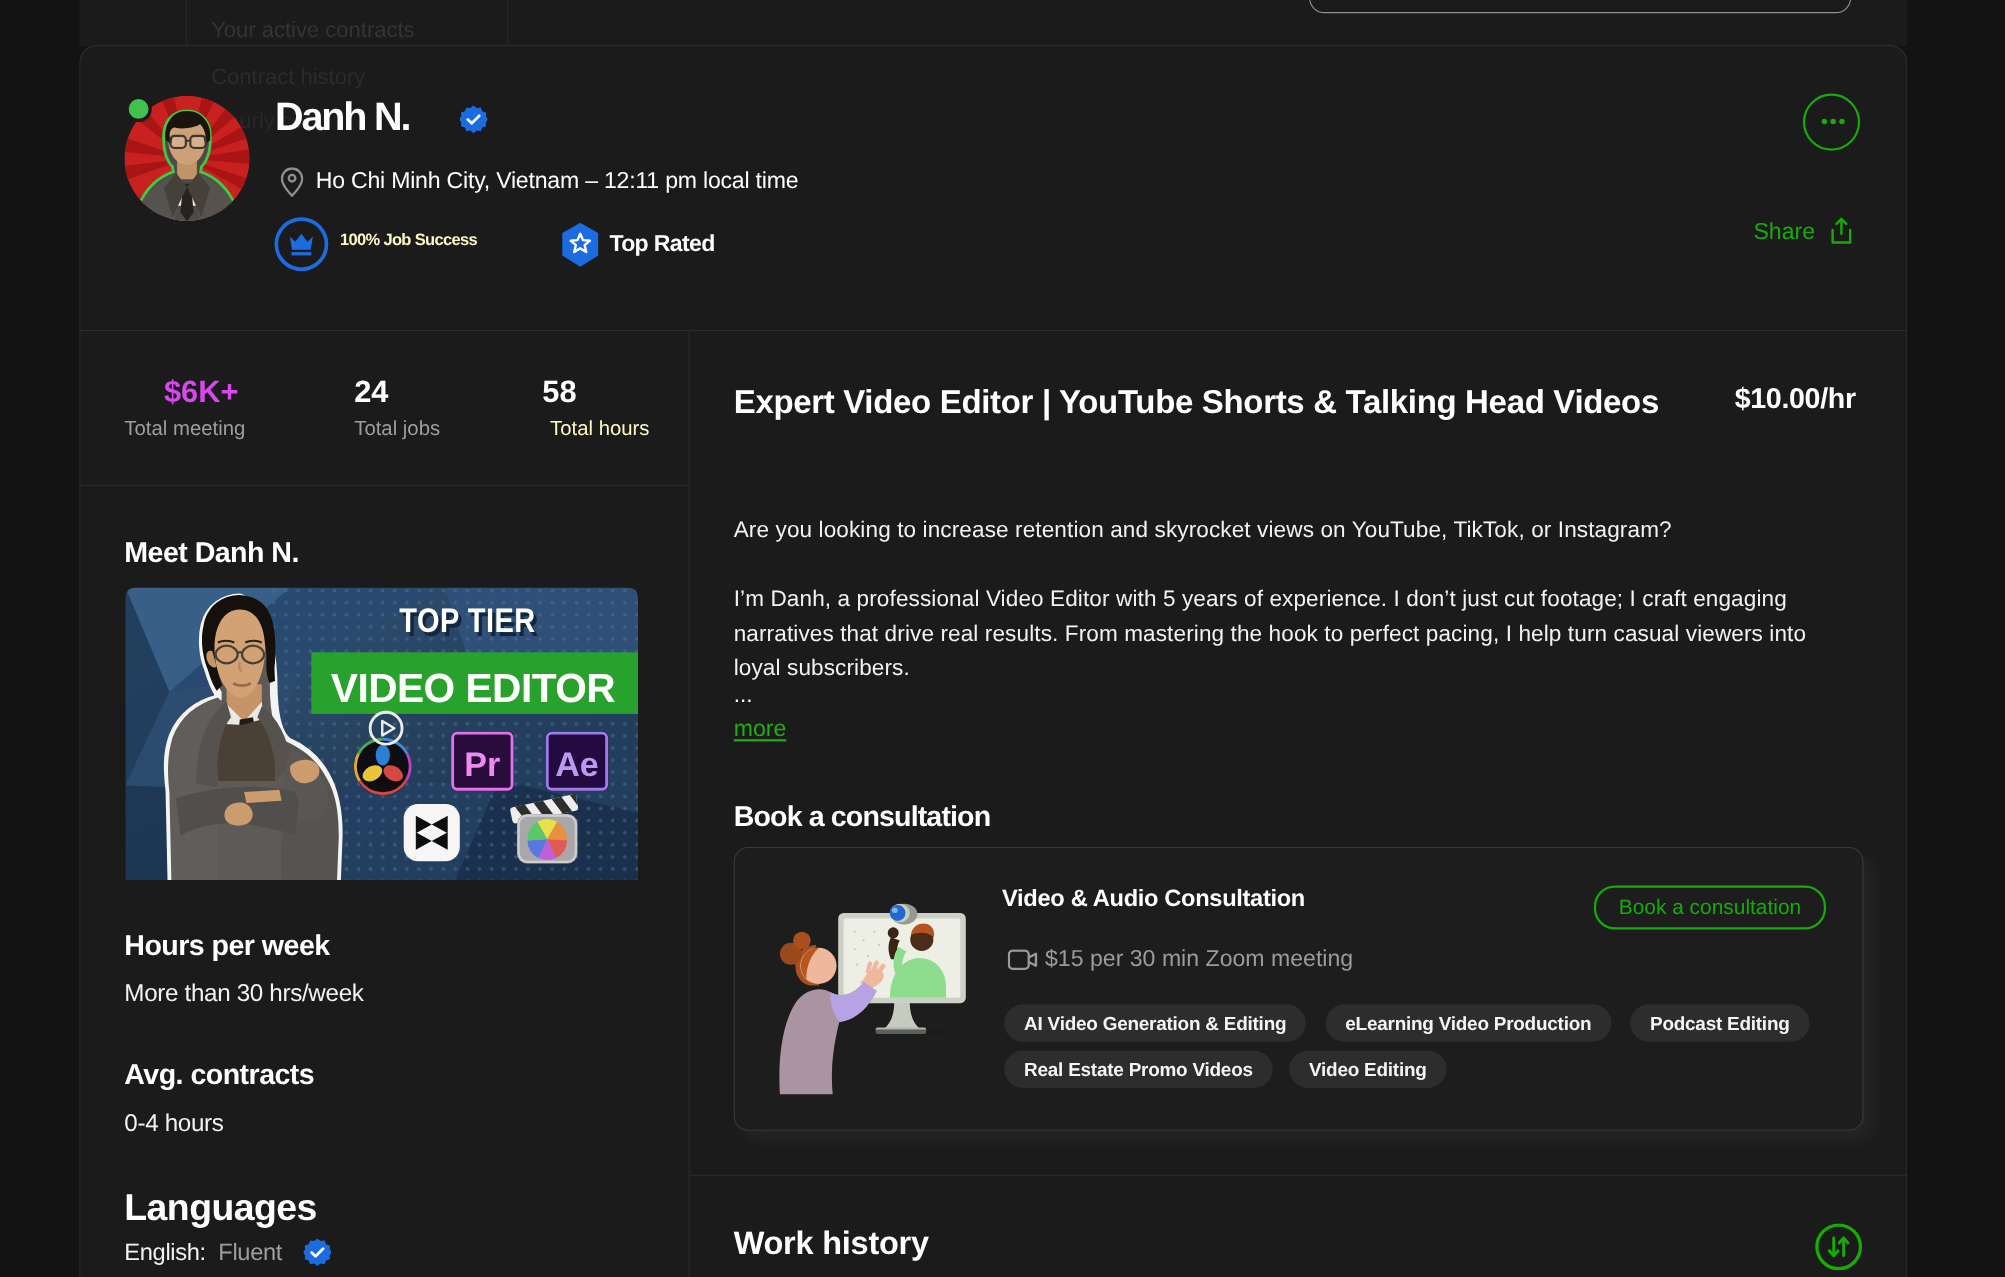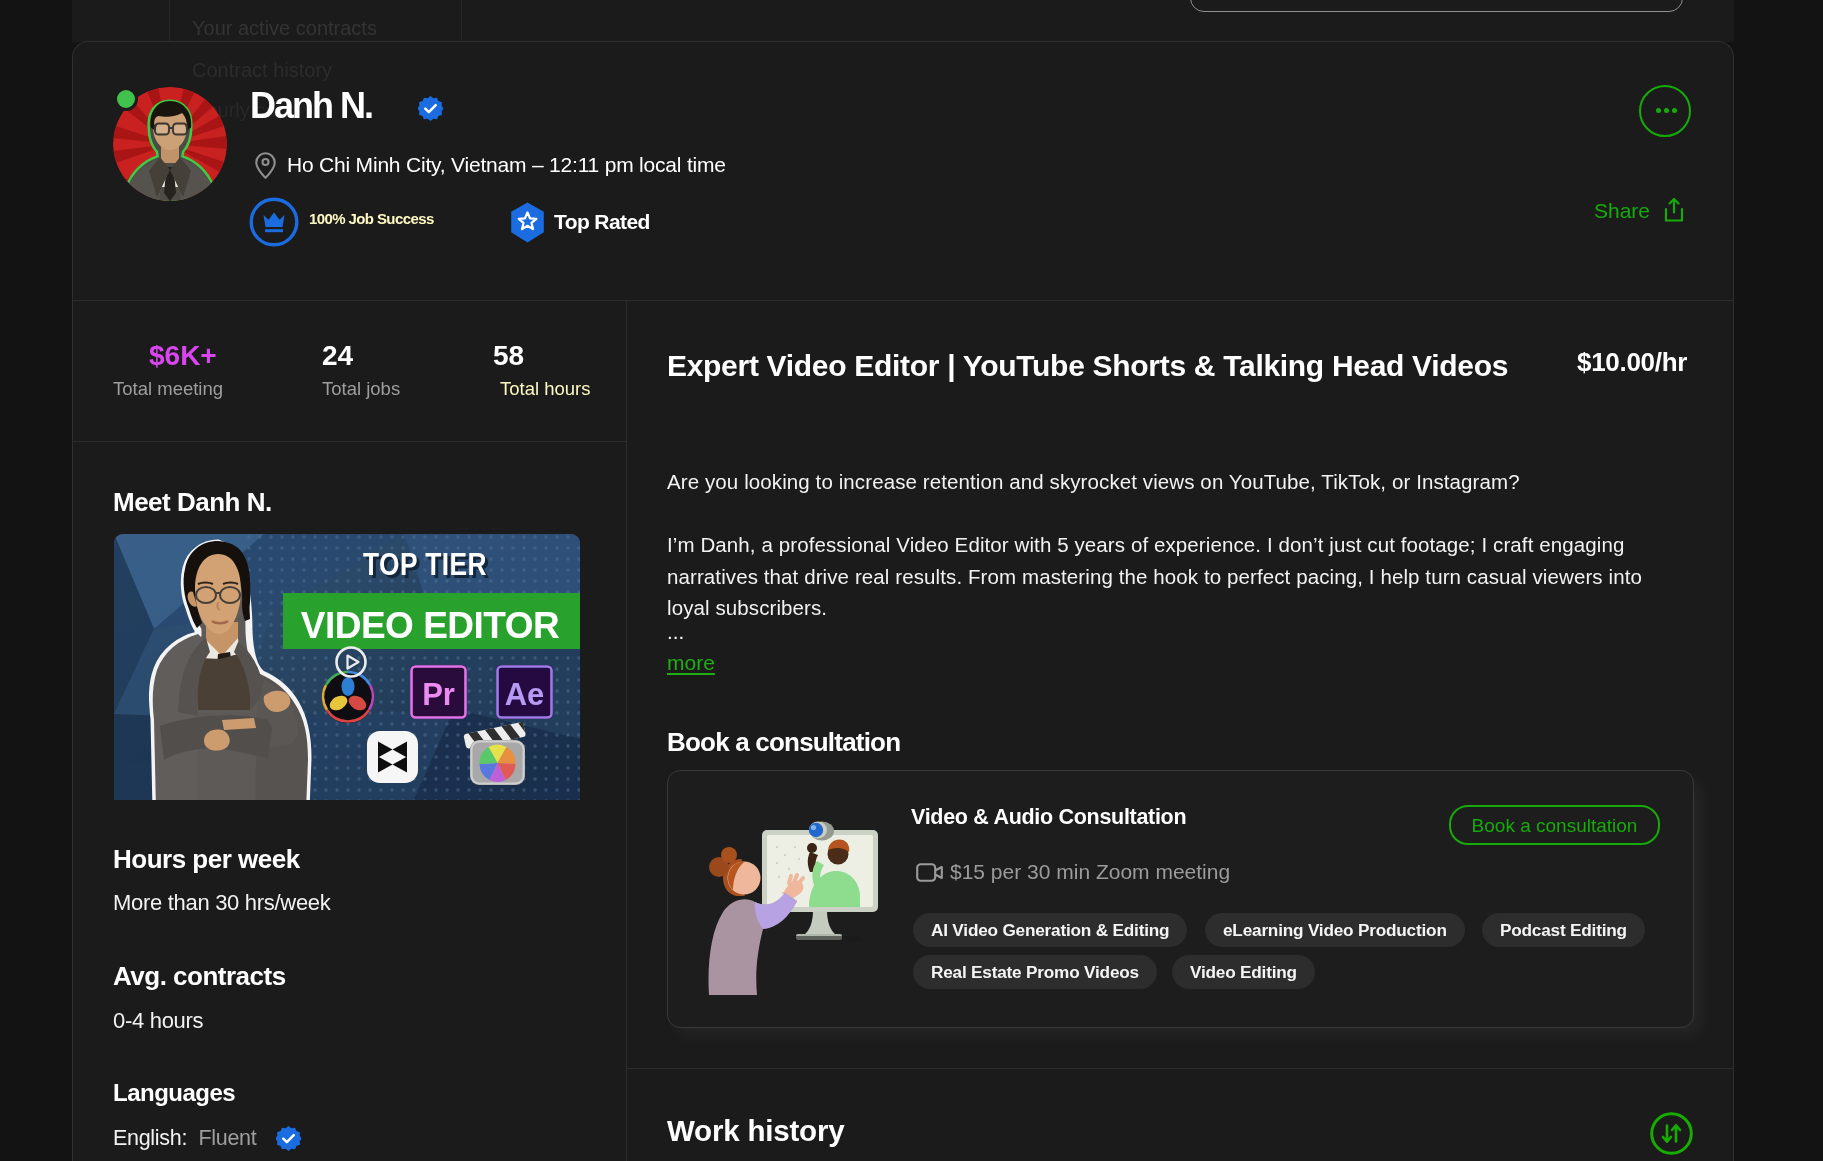--- a/index.html
+++ b/index.html
@@ -262,21 +262,21 @@
   </g>
 </svg>
 </div>
 
 <div class="abs" style="left:113px; top:844px; font-size:26px; font-weight:bold; letter-spacing:-0.5px; color:#fff;">Hours per week</div>
 <div class="abs" style="left:113px; top:890px; font-size:22px; letter-spacing:-0.3px; color:#f2f2f2;">More than 30 hrs/week</div>
 
 <div class="abs" style="left:113px; top:961px; font-size:26px; font-weight:bold; letter-spacing:-0.5px; color:#fff;">Avg. contracts</div>
 <div class="abs" style="left:113px; top:1008px; font-size:22px; letter-spacing:-0.3px; color:#f2f2f2;">0-4 hours</div>
 
-<div class="abs" style="left:113px; top:1079px; font-size:24px; font-weight:bold; letter-spacing:-0.5px; color:#fff;">Languages</div>
+<div class="abs" style="left:113px; top:1079px; font-size:34px; font-weight:bold; letter-spacing:-0.5px; color:#fff;">Languages</div>
 <div class="abs" style="left:113px; top:1126px; font-size:21.5px; letter-spacing:-0.3px; color:#f2f2f2;">English: &nbsp;<span style="color:#9e9e9e;">Fluent</span></div>
 <div class="abs" id="vbadge2" style="left:276px; top:1126px; width:25px; height:25px;">
 <svg width="25" height="25" viewBox="0 0 24 24">
       <path d="M12 0 L14.8 2.2 L18.3 1.6 L19.6 4.9 L23 6 L22.7 9.5 L25 12 L22.7 14.5 L23 18 L19.6 19.1 L18.3 22.4 L14.8 21.8 L12 24 L9.2 21.8 L5.7 22.4 L4.4 19.1 L1 18 L1.3 14.5 L-1 12 L1.3 9.5 L1 6 L4.4 4.9 L5.7 1.6 L9.2 2.2 Z" fill="#1a6ce0"></path>
       <path d="M7 12.2 L10.4 15.5 L17 8.8" fill="none" stroke="#fff" stroke-width="2.4" stroke-linecap="round" stroke-linejoin="round"></path>
     </svg>
 </div>
 
 <div class="abs" style="left:667px; top:349px; font-size:30px; font-weight:bold; letter-spacing:-0.3px; color:#fff;">Expert Video Editor | YouTube Shorts &amp; Talking Head Videos</div>
 <div class="abs" style="left:1577px; top:347px; width:115px; font-size:26px; font-weight:bold; letter-spacing:-0.3px; color:#fff;">$10.00/hr</div>

